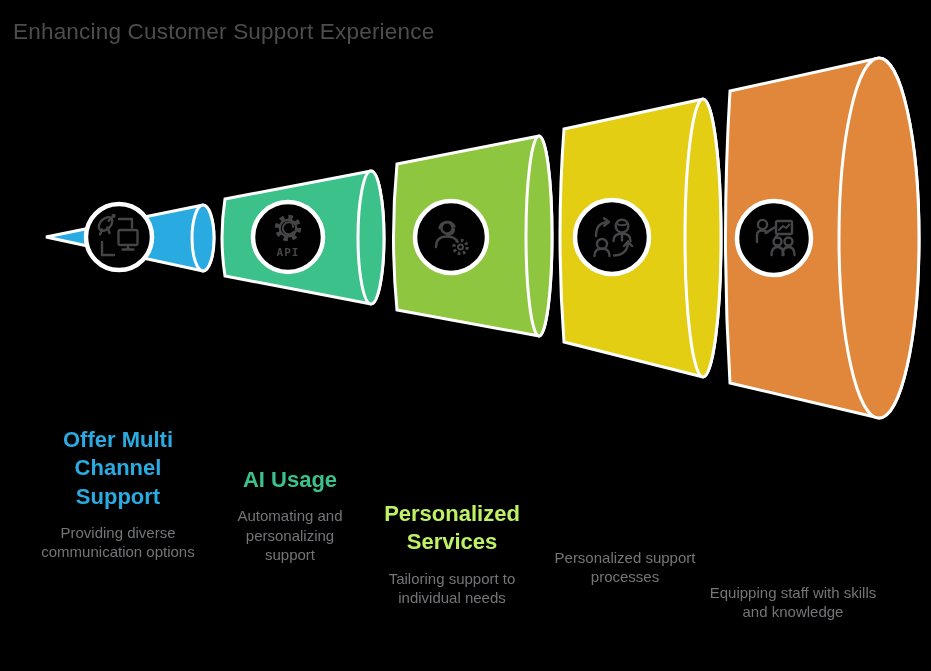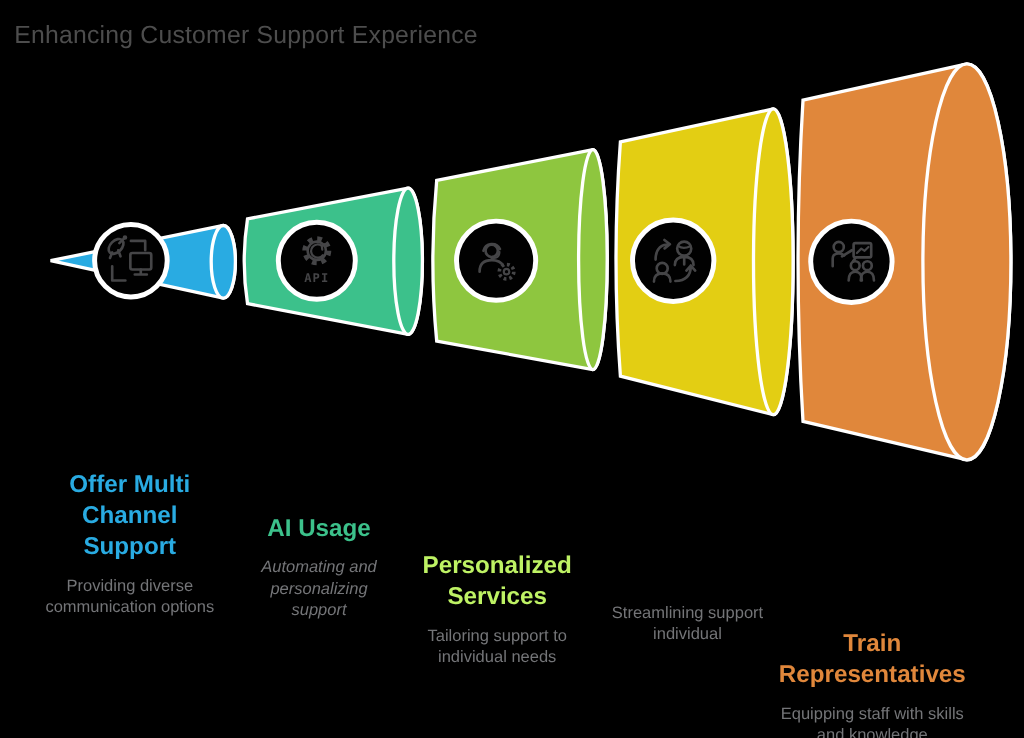--- a/index.html
+++ b/index.html
@@ -114,30 +114,29 @@
     </g>
   </svg>
 
   <div class="label-block" style="left:18px; top:426px;">
     <div class="label-heading" style="max-width: 120px; color: rgb(41, 171, 226);">Offer Multi Channel Support</div>
     <div class="label-desc" style="max-width:155px;">Providing diverse communication options</div>
   </div>
 
   <div class="label-block" style="left:190px; top:466px;">
     <div class="label-heading" style="color: rgb(60, 193, 139);">AI Usage</div>
-    <div class="label-desc" style="max-width:140px;font-style:italic;">Automating and personalizing support</div>
+    <div class="label-desc" style="max-width:140px;">Automating and personalizing support</div>
   </div>
 
   <div class="label-block" style="left:352px; top:500px;">
     <div class="label-heading" style="max-width: 160px; color: #bef264;">Personalized Services</div>
     <div class="label-desc" style="max-width:165px;">Tailoring support to individual needs</div>
   </div>
 
   <div class="label-block" style="left:525px; top:536px;">
-    <div class="label-desc" style="max-width:175px;">Streamlining support individual</div>
+    <div class="label-desc" style="max-width:175px;">Personalized support processes</div>
   </div>
 
   <div class="label-block" style="left:693px; top:571px;">
-    <div class="label-heading" style="max-width: 175px; color: rgb(224, 135, 59);">Train Representatives</div>
     <div class="label-desc" style="max-width:185px;">Equipping staff with skills and knowledge</div>
   </div>
 
 </div>
 
 </body></html>

